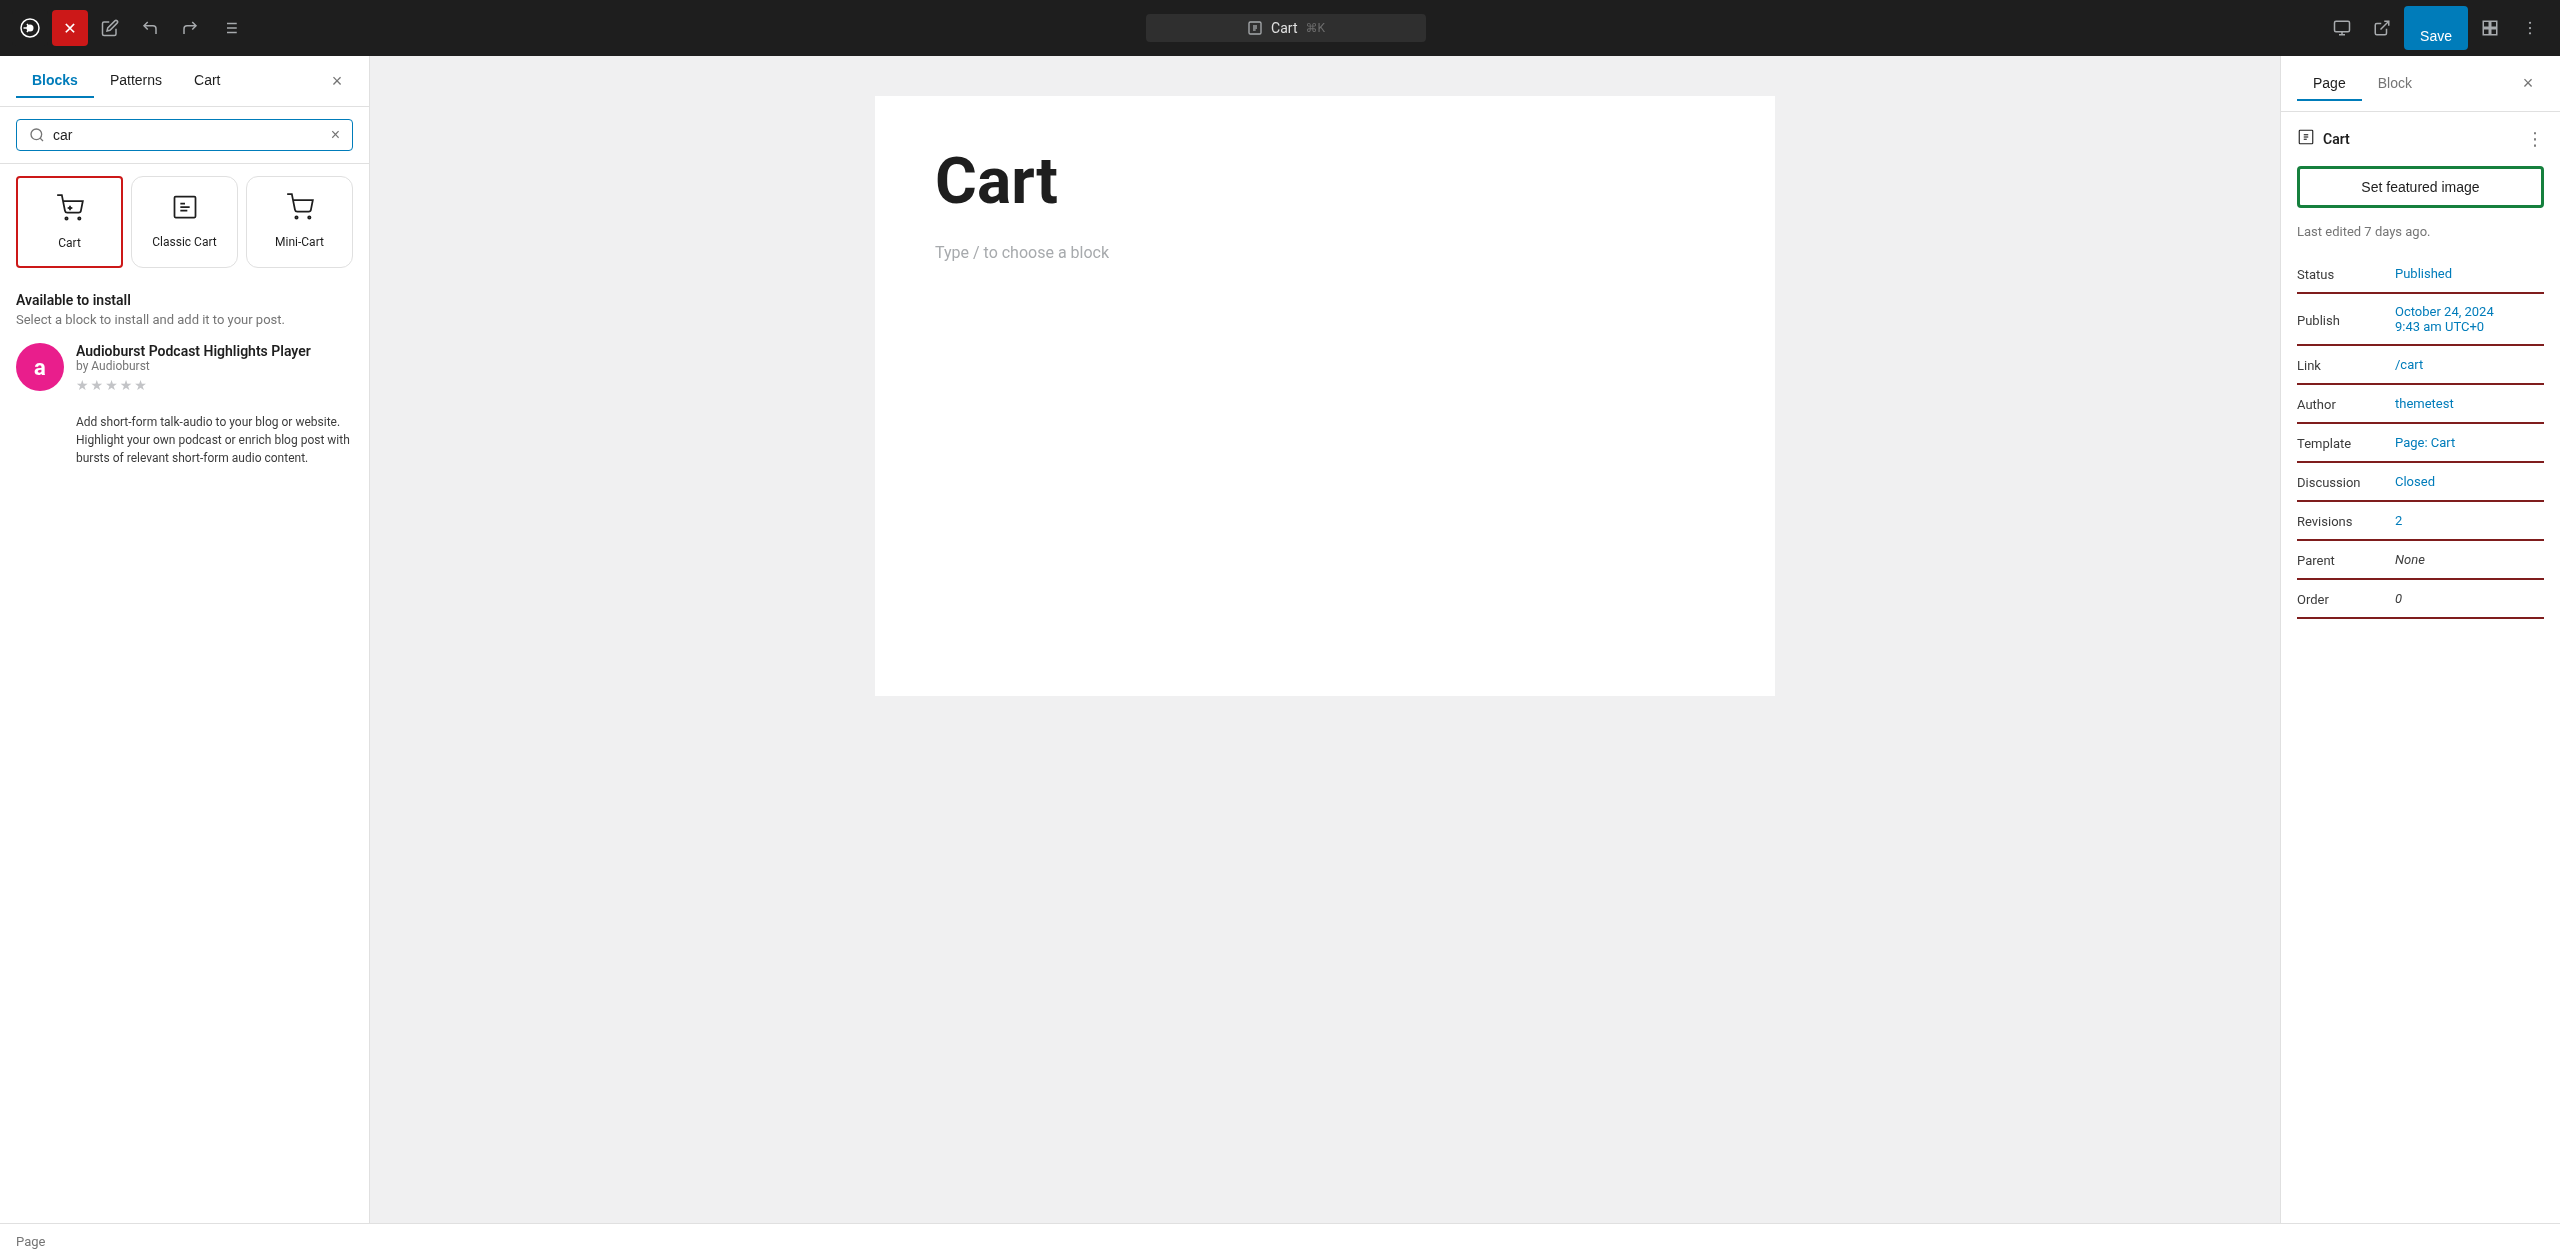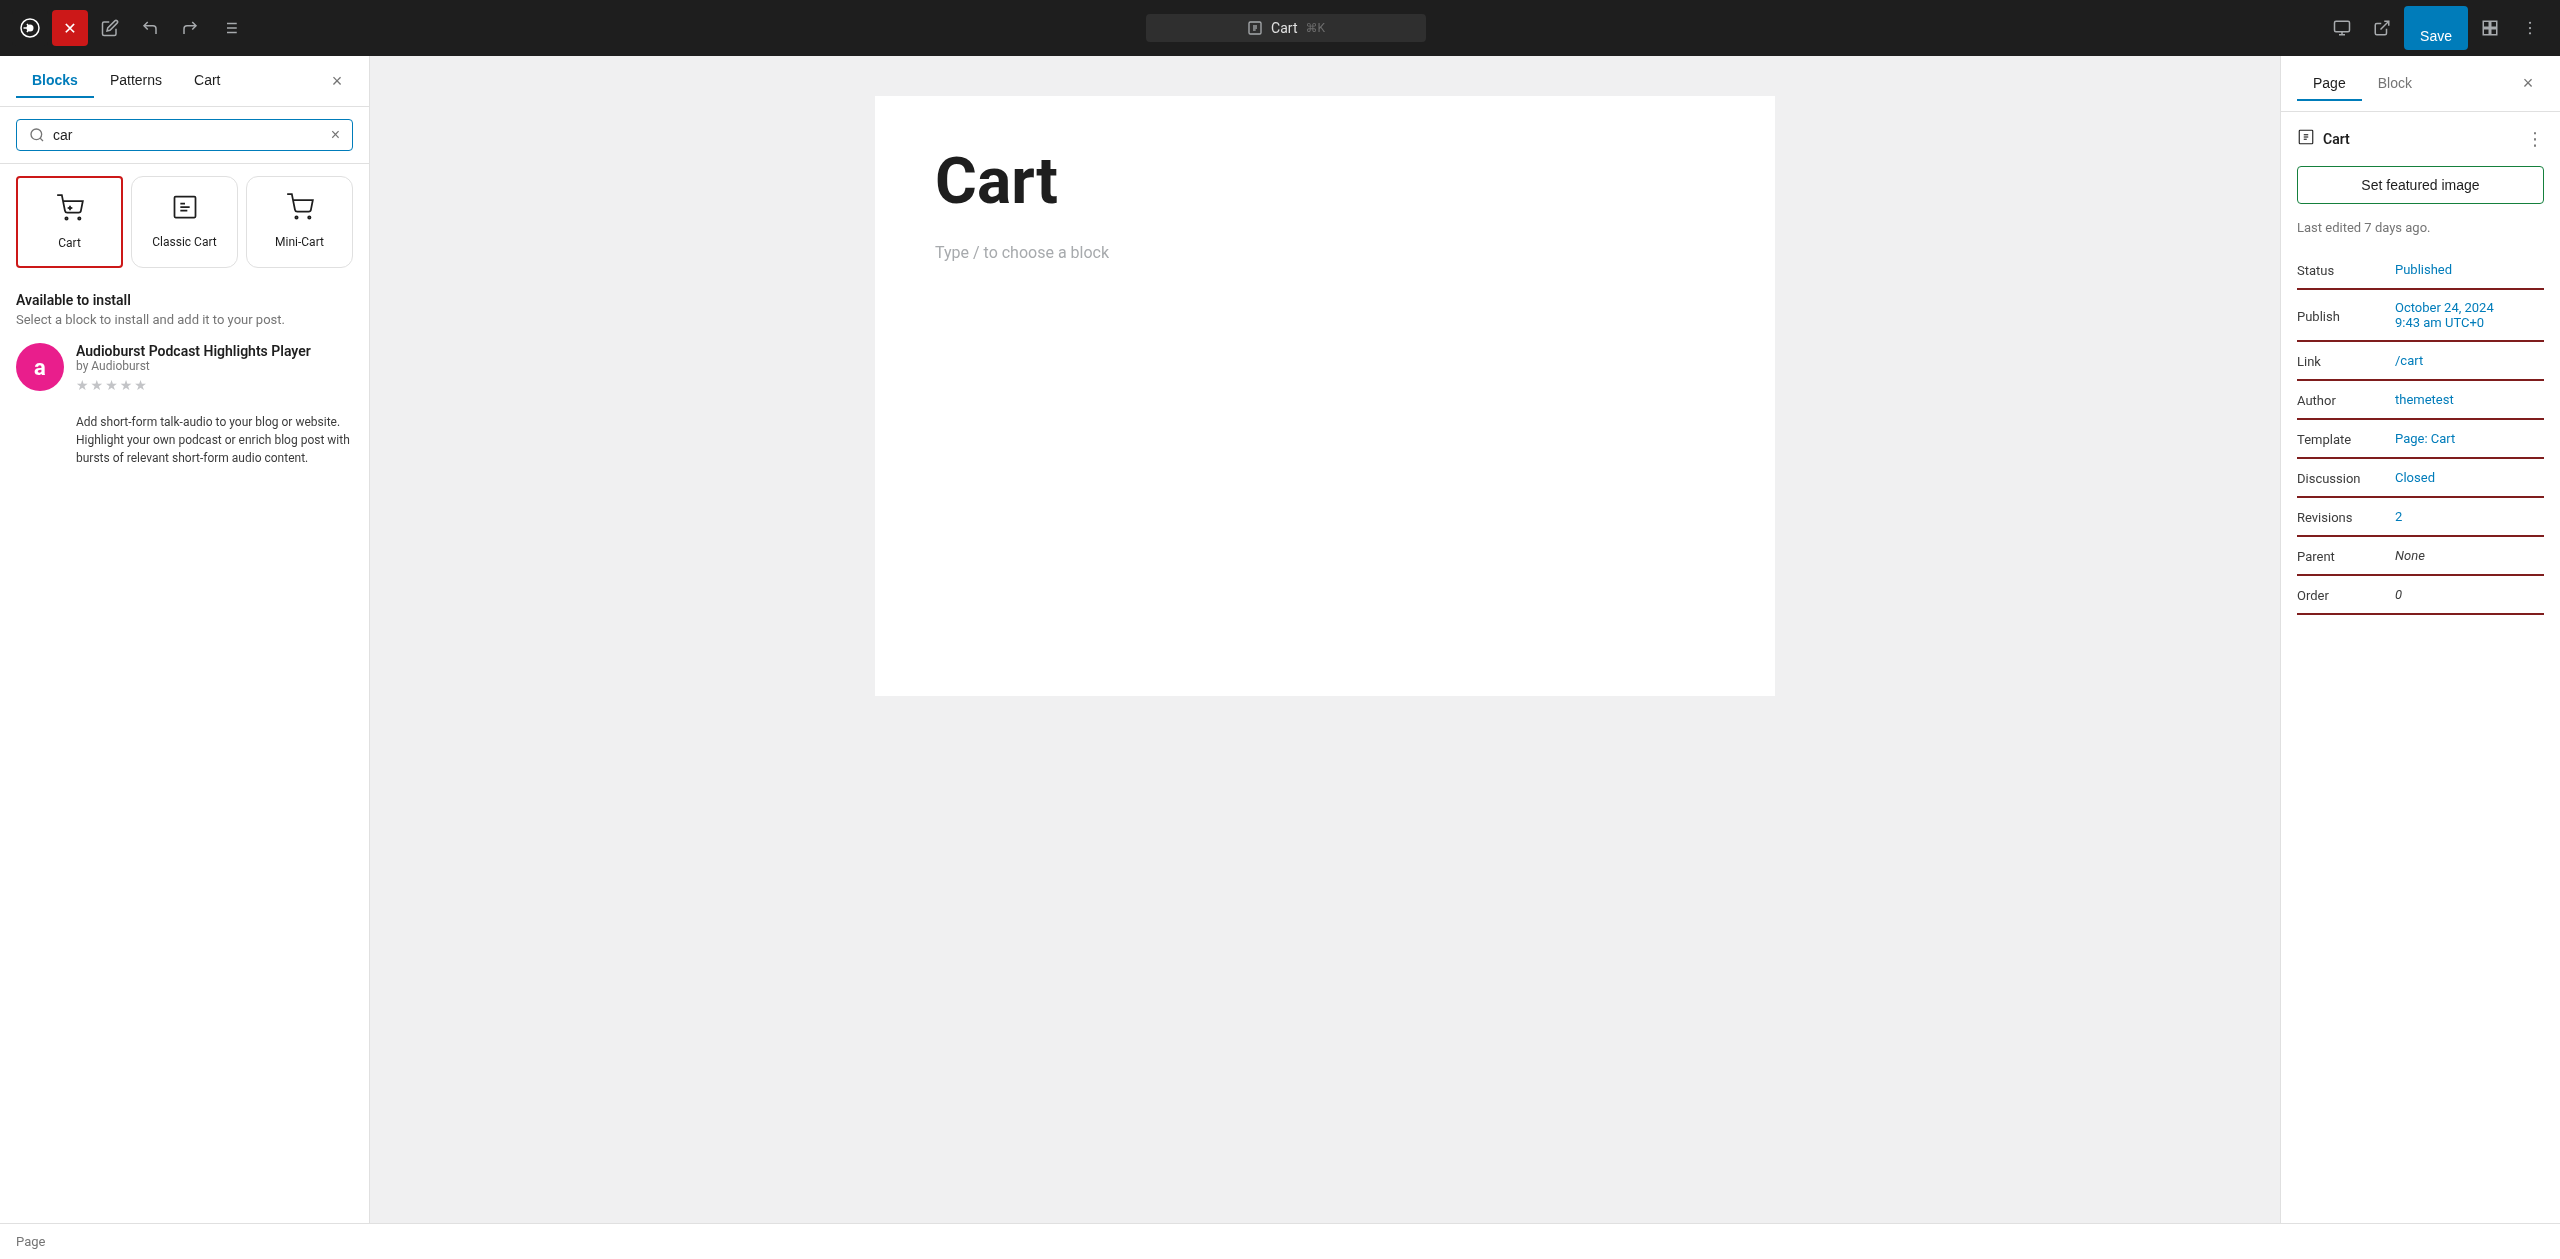--- a/index.html
+++ b/index.html
@@ -141,21 +141,21 @@
     .block-header-icon {
       color: #1e1e1e; font-size: 16px;
     }
     .block-header-title {
       font-size: 14px; font-weight: 600; color: #1e1e1e; flex: 1;
     }
     .block-header-menu {
       background: none; border: none; cursor: pointer; color: #757575; font-size: 18px;
     }
     .featured-image-btn {
-      width: 100%; padding: 10px; border: 1px solid #15803d; border-radius: 4px; background: white; font-size: 14px; cursor: pointer; color: #1e1e1e; margin-bottom: 16px;
+      width: 100%; padding: 10px; border: 3px solid #15803d; border-radius: 4px; background: white; font-size: 14px; cursor: pointer; color: #1e1e1e; margin-bottom: 16px;
     }
     .last-edited {
       font-size: 13px; color: #757575; margin-bottom: 16px;
     }
     .meta-row {
       display: flex; align-items: center; padding: 10px 0; border-bottom: 2px solid #7f1d1d; gap: 8px;
     }
     .meta-label {
       font-size: 13px; color: #3c3c3c; width: 90px; flex-shrink: 0; padding-top: 2px;
     }

